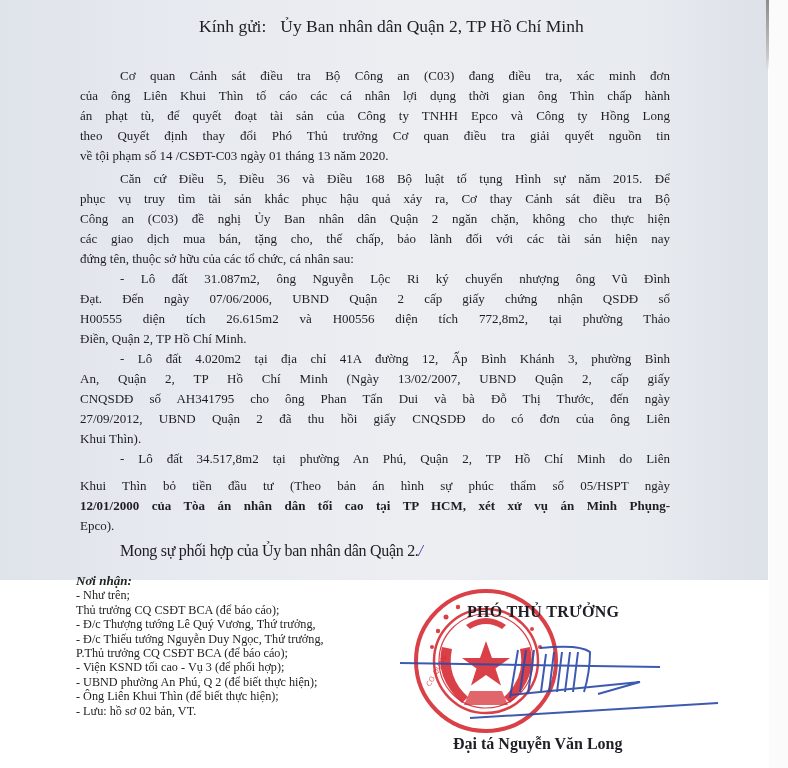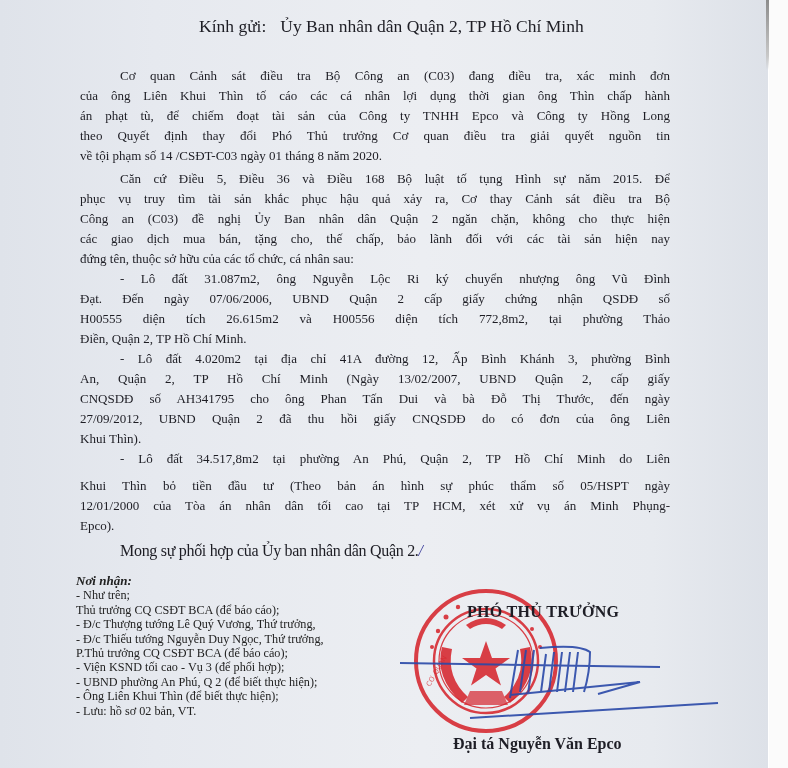--- a/index.html
+++ b/index.html
@@ -2,21 +2,21 @@
 <html><head>
 <meta charset="utf-8">
 <style>
   html, body { margin: 0; padding: 0; }
   body {
     width: 788px; height: 768px; overflow: hidden; position: relative;
     background: #ffffff;
     font-family: "Liberation Serif", "DejaVu Serif", serif;
   }
   .page {
-    position: absolute; left: 0; top: 0; width: 768px; height: 768px;
+    position: absolute; left: 0; top: 0; width: 768px; height: 580px;
     background: linear-gradient(90deg, #dfe3ea 0%, #e6e9ef 20%, #eceef2 55%, #e7eaef 85%, #dde1e8 100%);
   }
   .page-edge {
     position: absolute; left: 766px; top: 0; width: 3px; height: 70px;
     background: linear-gradient(180deg, #8c8c8c, #c8c8c8 80%, transparent);
   }
   .right-margin { position: absolute; left: 769px; top: 0; width: 19px; height: 768px; background: #fbfbfb; }
 
   .text { color: #1d1d24; }
   .addressee {
@@ -50,40 +50,40 @@
 <div class="page">
   <div class="page-edge"></div>
 
   <div class="addressee text">
     <span>Kính gửi:</span><span class="gap"></span><span>Ủy Ban nhân dân Quận 2, TP Hồ Chí Minh</span>
   </div>
 
   <div class="body-lines text" id="body-lines">
       <div class="line justify" style="left: 40px; width: 550px; top: 0px;">Cơ quan Cảnh sát điều tra Bộ Công an (C03) đang điều tra, xác minh đơn</div>
       <div class="line justify" style="top: 20px;">của ông Liên Khui Thìn tố cáo các cá nhân lợi dụng thời gian ông Thìn chấp hành</div>
-      <div class="line justify" style="top: 40px;">án phạt tù, để chiếm đoạt tài sản của Công ty TNHH Epco và Công ty Hồng Long</div>
+      <div class="line justify" style="top: 40px;">án phạt tù, để quyết đoạt tài sản của Công ty TNHH Epco và Công ty Hồng Long</div>
       <div class="line justify" style="top: 60px;">theo Quyết định thay đổi Phó Thủ trưởng Cơ quan điều tra giải quyết nguồn tin</div>
-      <div class="line" style="top: 80px;">về tội phạm số 14 /CSĐT-C03 ngày 01 tháng 8 năm 2020.</div>
+      <div class="line" style="top: 80px;">về tội phạm số 14 /CSĐT-C03 ngày 01 tháng 13 năm 2020.</div>
       <div class="line justify" style="left: 40px; width: 550px; top: 103px;">Căn cứ Điều 5, Điều 36 và Điều 168 Bộ luật tố tụng Hình sự năm 2015. Để</div>
       <div class="line justify" style="top: 123px;">phục vụ truy tìm tài sản khắc phục hậu quả xảy ra, Cơ thay Cảnh sát điều tra Bộ</div>
       <div class="line justify" style="top: 143px;">Công an (C03) đề nghị Ủy Ban nhân dân Quận 2 ngăn chặn, không cho thực hiện</div>
       <div class="line justify" style="top: 163px;">các giao dịch mua bán, tặng cho, thế chấp, bảo lãnh đối với các tài sản hiện nay</div>
       <div class="line" style="top: 183px;">đứng tên, thuộc sở hữu của các tổ chức, cá nhân sau:</div>
       <div class="line justify" style="left: 40px; width: 550px; top: 203px;">- Lô đất 31.087m2, ông Nguyễn Lộc Ri ký chuyển nhượng ông Vũ Đình</div>
       <div class="line justify" style="top: 223px;">Đạt. Đến ngày 07/06/2006, UBND Quận 2 cấp giấy chứng nhận QSDĐ số</div>
       <div class="line justify" style="top: 243px;">H00555 diện tích 26.615m2 và H00556 diện tích 772,8m2, tại phường Thảo</div>
       <div class="line" style="top: 263px;">Điền, Quận 2, TP Hồ Chí Minh.</div>
       <div class="line justify" style="left: 40px; width: 550px; top: 283px;">- Lô đất 4.020m2 tại địa chỉ 41A đường 12, Ấp Bình Khánh 3, phường Bình</div>
       <div class="line justify" style="top: 303px;">An, Quận 2, TP Hồ Chí Minh (Ngày 13/02/2007, UBND Quận 2, cấp giấy</div>
       <div class="line justify" style="top: 323px;">CNQSDĐ số AH341795 cho ông Phan Tấn Dui và bà Đỗ Thị Thước, đến ngày</div>
       <div class="line justify" style="top: 343px;">27/09/2012, UBND Quận 2 đã thu hồi giấy CNQSDĐ do có đơn của ông Liên</div>
       <div class="line" style="top: 363px;">Khui Thìn).</div>
       <div class="line justify" style="left: 40px; width: 550px; top: 383px;">- Lô đất 34.517,8m2 tại phường An Phú, Quận 2, TP Hồ Chí Minh do Liên</div>
       <div class="line justify" style="top: 410px;">Khui Thìn bỏ tiền đầu tư (Theo bản án hình sự phúc thẩm số 05/HSPT ngày</div>
-      <div class="line justify" style="top: 430px;">12/01/2000 của Tòa án nhân dân tối cao tại TP HCM, xét xử vụ án Minh Phụng-</div>
+      <div class="line justify" style="top: 430px; font-weight: bold;">12/01/2000 của Tòa án nhân dân tối cao tại TP HCM, xét xử vụ án Minh Phụng-</div>
       <div class="line" style="top: 450px;">Epco).</div>
     </div>
 
   <div class="closing text">
     <span>Mong sự phối hợp của Ủy ban nhân dân Quận 2.</span><span class="mark">/</span>
   </div>
 
   <div class="recipients" id="recipients">
     <div class="title">Nơi nhận:</div>
   <div class="r">- Như trên;</div>
@@ -123,15 +123,15 @@
     <g fill="none" stroke="#2a49a8" stroke-width="2" opacity="0.9">
       <path d="M0 23 L260 27"></path>
       <path d="M110 55 L240 42 L198 54"></path>
       <path d="M70 78 L318 63"></path>
       <path d="M118 10 l-8 48 M126 10 l-6 42 M134 10 l-6 44"></path>
       <path d="M140 8 q40 -4 50 4 q0 20 -6 40 M146 14 l-5 38 M154 12 l-5 40 M162 12 l-5 40 M170 12 l-5 40 M178 12 l-5 40"></path>
     </g>
   </svg>
 
   <div class="signer-title">PHÓ THỦ TRƯỞNG</div>
-  <div class="signer-name">Đại tá Nguyễn Văn Epco</div>
+  <div class="signer-name">Đại tá Nguyễn Văn Long</div>
 </div>
 <div class="right-margin"></div>
 
 </body></html>

